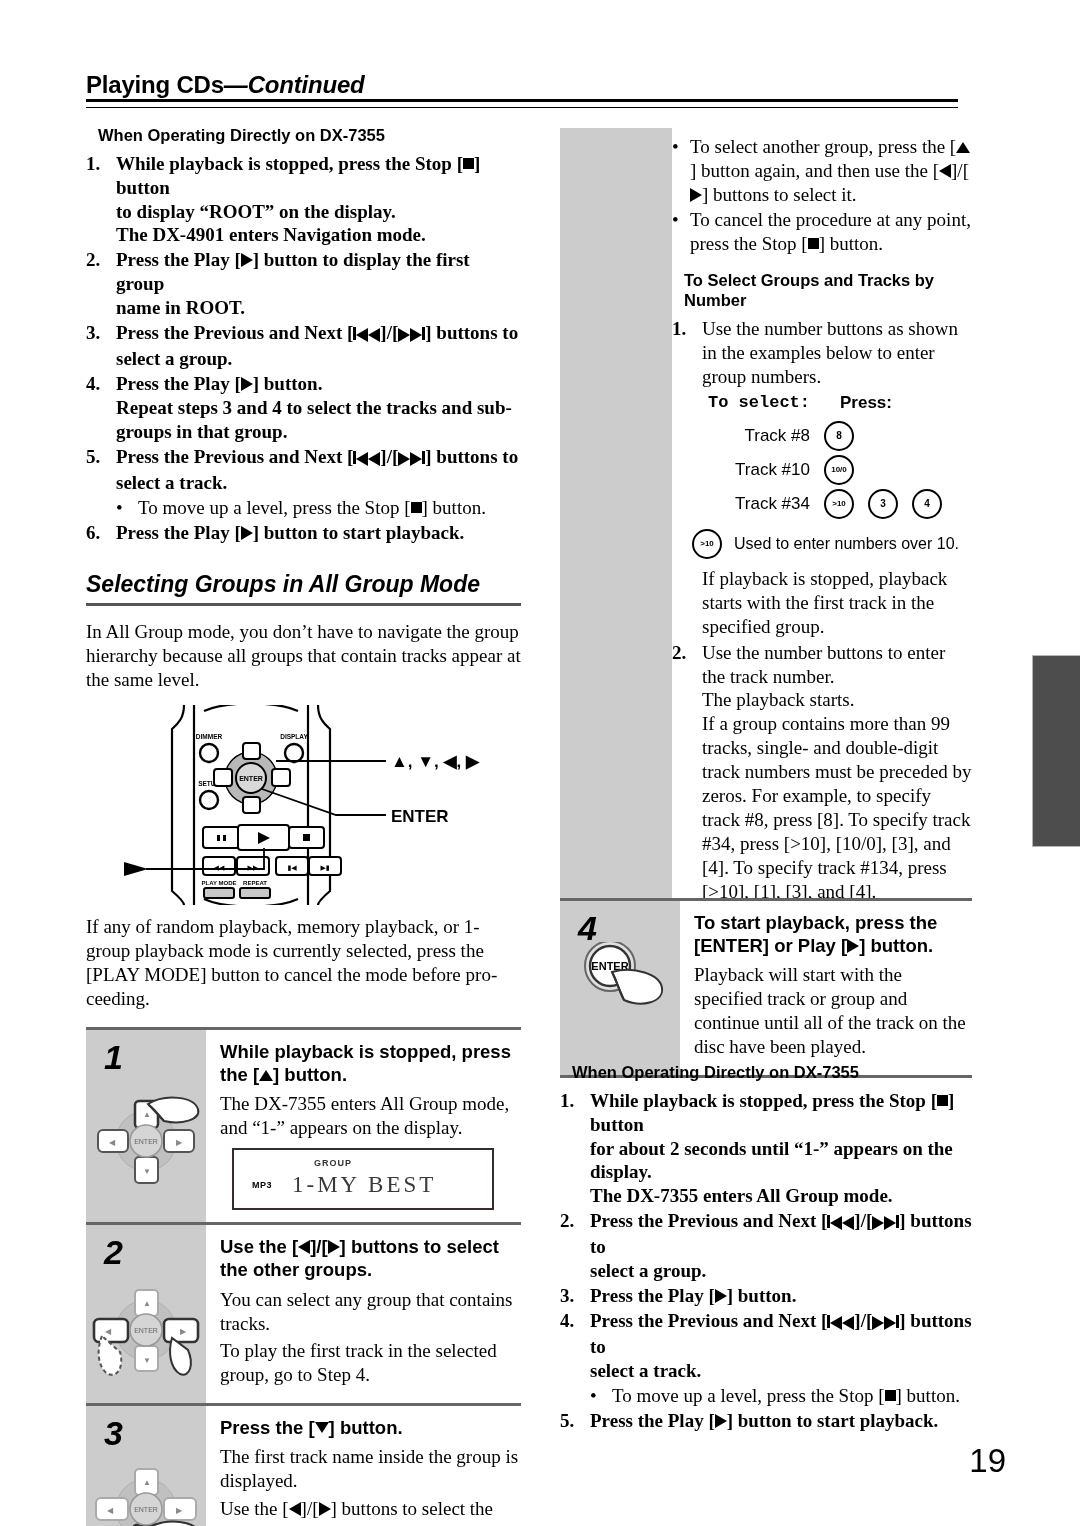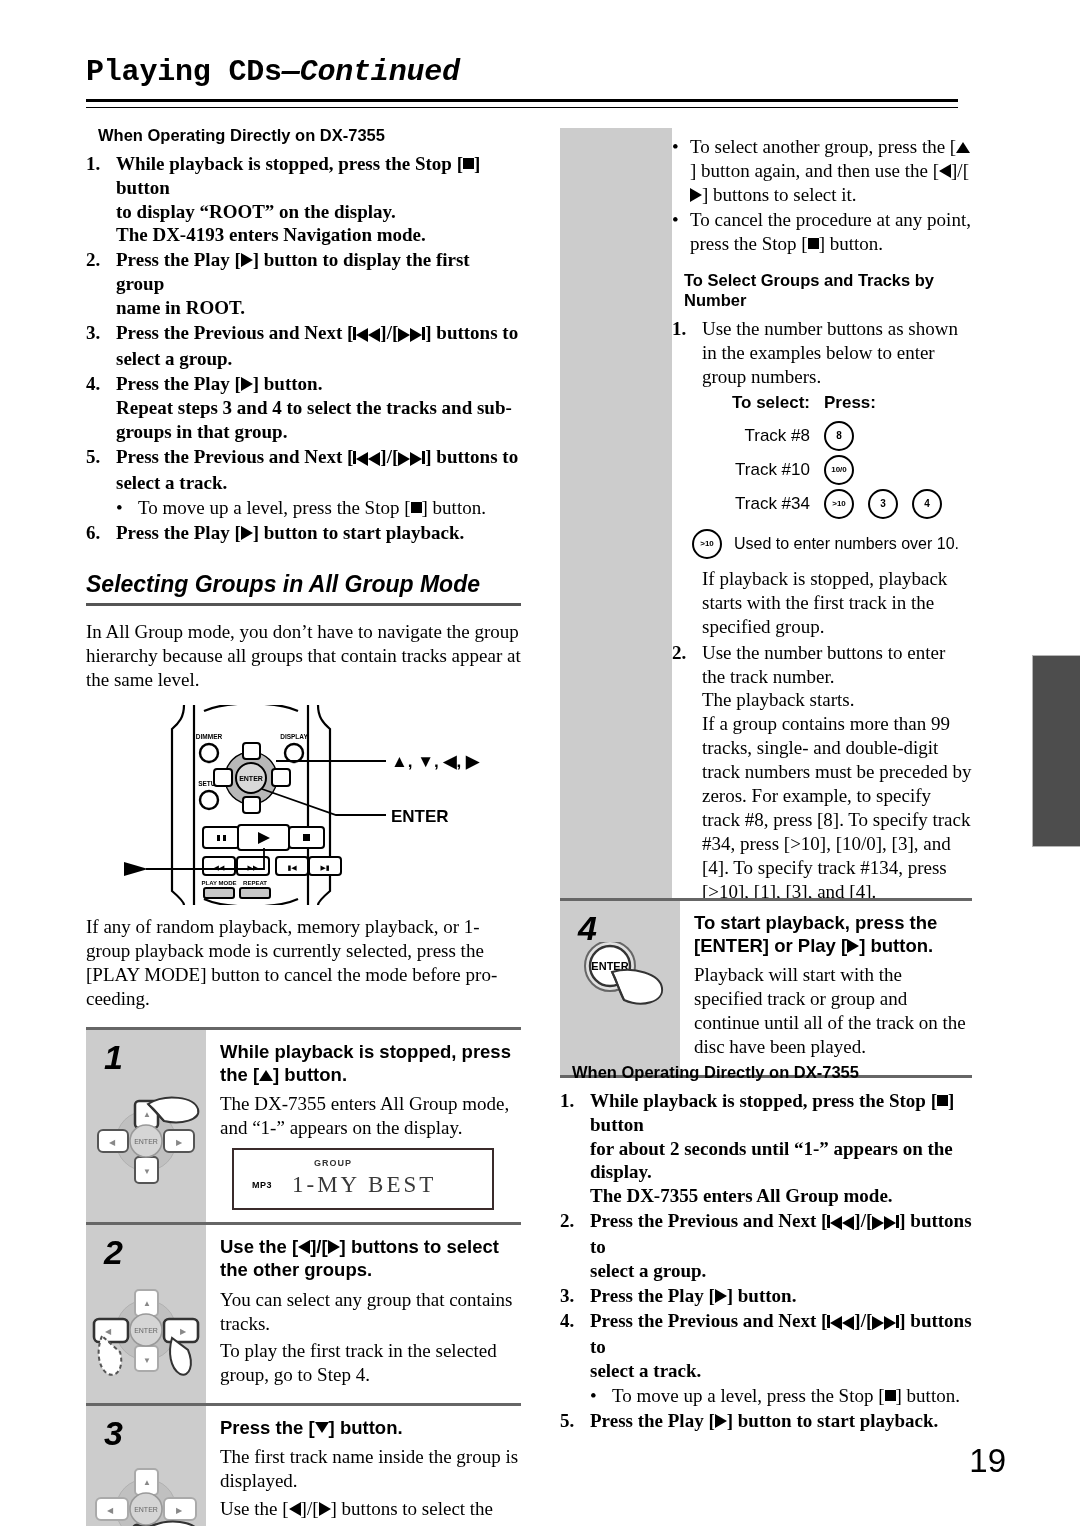--- a/index.html
+++ b/index.html
@@ -3,22 +3,22 @@
 <meta charset="utf-8">
 <style>
   html,body{margin:0;padding:0;background:#fff;}
   body{width:1080px;height:1526px;position:relative;overflow:hidden;
        font-family:"Liberation Serif",serif;color:#000;}
 
   .page{position:absolute;inset:0;}
 
   
   .hdr{position:absolute;left:86px;top:55px;width:872px;}
-  .hdr-title{font-family:Liberation Mono, monospace;font-weight:bold;
-             font-size:30px;letter-spacing:-0.2px;white-space:nowrap;}
+  .hdr-title{font-family:Liberation Sans, sans-serif;font-weight:bold;
+             font-size:24px;letter-spacing:-0.2px;white-space:nowrap;margin-top:16px;}
   .hdr-title .cont{font-style:italic;font-weight:bold;}
   .hdr-rule{position:absolute;left:86px;top:99px;width:872px;height:5px;
             border-top:3px solid #000;border-bottom:1px solid #000;}
 
   
   .colL{position:absolute;left:86px;top:125px;width:435px;}
   .colR{position:absolute;left:672px;top:135px;width:300px;}
 
   
   .grayband{position:absolute;left:560px;top:128px;width:112px;height:772px;
@@ -94,21 +94,21 @@
   .nrow{display:flex;align-items:center;height:34px;}
   .nrow .tlab{width:118px;flex:0 0 118px;text-align:right;
               font-family:"Liberation Sans",sans-serif;font-size:17px;padding-right:14px;}
   .btn-circle{display:inline-flex;align-items:center;justify-content:center;
               width:26px;height:26px;border-radius:50%;border:2px solid #000;
               font-family:"Liberation Sans",sans-serif;font-weight:bold;
               font-size:10px;margin-right:14px;background:#fff;}
   .btn-circle.sm{font-size:8px;}
   .nhead{display:flex;font-family:"Liberation Sans",sans-serif;font-weight:bold;
          font-size:17px;margin-bottom:6px;}
-  .nhead .h1{width:118px;flex:0 0 118px;text-align:right;padding-right:14px;}
+  .nhead .h1{width:118px;flex:0 0 118px;text-align:right;padding-right:30px;font-family:Liberation Mono, monospace;}
   .nnote{display:flex;align-items:center;margin-top:8px;
          font-family:"Liberation Sans",sans-serif;font-size:16px;}
   .nnote .btn-circle{margin-left:22px;margin-right:12px;}
 
   
   .pagenum{position:absolute;right:74px;bottom:46px;
            font-family:"Liberation Sans",sans-serif;font-size:33px;}
 
   
   .remote-wrap{position:relative;height:200px;margin:14px 0 10px 0;}
@@ -129,21 +129,21 @@
   <div class="colL">
 
     <h3 class="sub">When Operating Directly on DX-7355</h3>
 
     <ul class="ol">
       <li>
         <span class="num">1.</span>
         <span class="txt">
           <span class="sub-line">While playback is stopped, press the Stop [<span class="sq"></span>] button</span>
           <span class="sub-line">to display “ROOT” on the display.</span>
-          <span class="sub-line">The DX-4193 enters Navigation mode.</span>
+          <span class="sub-line">The DX-4901 enters Navigation mode.</span>
         </span>
       </li>
       <li>
         <span class="num">2.</span>
         <span class="txt">
           <span class="sub-line">Press the Play [<span class="tri-r"></span>] button to display the first group</span>
           <span class="sub-line">name in ROOT.</span>
         </span>
       </li>
       <li>

